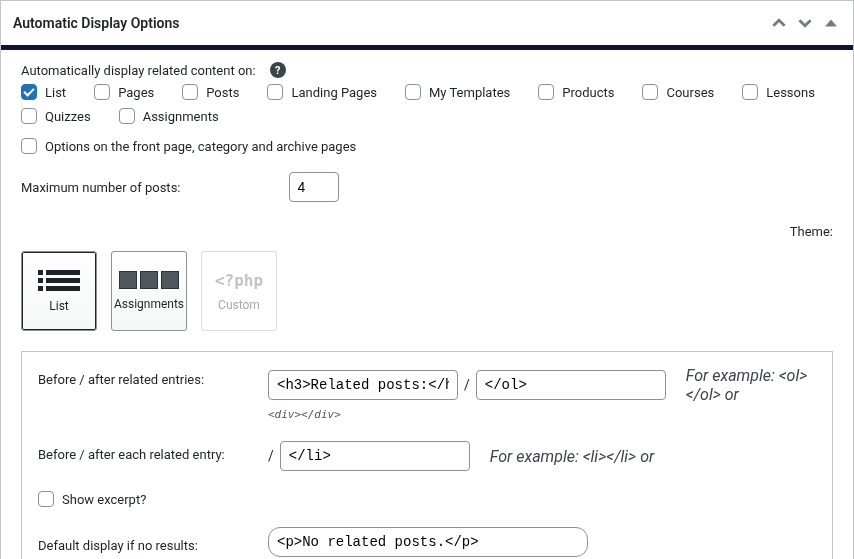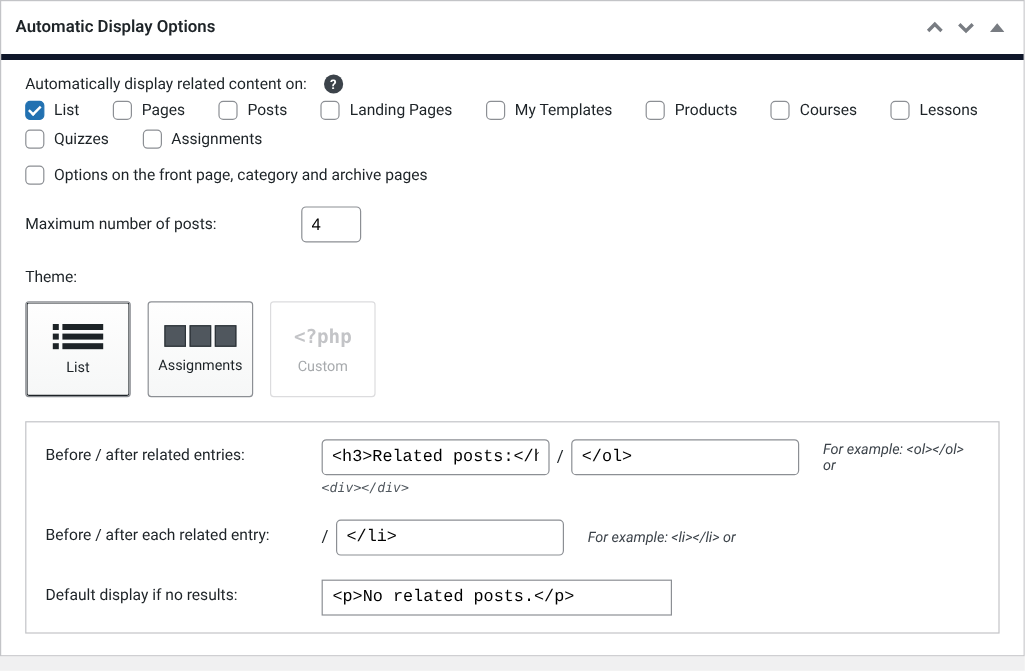--- a/index.html
+++ b/index.html
@@ -92,40 +92,41 @@
     position: absolute;
     left: 4px; top: 1px;
     width: 4px; height: 8px;
     border: solid #fff;
     border-width: 0 2px 2px 0;
     transform: rotate(45deg);
   }
   .maxposts {
     display: flex;
     align-items: center;
-    gap: 70px;
+    gap: 108px;
     margin-bottom: 22px;
   }
   .num-input {
     width: 50px;
     padding: 6px 4px 6px 8px;
     border: 1px solid #8c8f94;
     border-radius: 4px;
     font-size: 14px;
   }
   .theme-label {
     margin-bottom: 12px;
+    text-align: right;
   }
   .theme-options {
     display: flex;
     gap: 14px;
     margin-bottom: 20px;
   }
   .theme-card {
-    width: 88px;
+    width: 76px;
     height: 80px;
     border: 1px solid #8c8f94;
     border-radius: 3px;
     background: linear-gradient(#fefefe, #f6f7f7);
     display: flex;
     flex-direction: column;
     align-items: center;
     justify-content: center;
     gap: 8px;
     cursor: pointer;
@@ -169,21 +170,21 @@
   }
   .subpanel {
     border: 1px solid #c3c4c7;
     padding: 14px 16px;
   }
   .subrow {
     display: flex;
     align-items: flex-start;
     margin-bottom: 20px;
   }
-  .subrow:last-child { margin-bottom: 0; }
+  .subrow:last-child { margin-bottom: 0; align-items: center; }
   .subrow-label {
     width: 230px;
     padding-top: 6px;
     font-size: 13px;
   }
   .subrow-fields {
     flex: 1;
   }
   .pair {
     display: flex;
@@ -193,30 +194,30 @@
   .txt {
     border: 1px solid #8c8f94;
     border-radius: 4px;
     padding: 6px 8px;
     font-family: Consolas, "Courier New", monospace;
     font-size: 14px;
     width: 190px;
   }
   .txt-wide {
     border: 1px solid #8c8f94;
-    border-radius: 0;
+    border-radius: 12px;
     padding: 6px 8px;
     font-family: Consolas, "Courier New", monospace;
     font-size: 14px;
-    width: 292px;
+    width: 320px;
   }
   .slash { font-size: 14px; color: #1d2327; }
   .example {
     font-style: italic;
-    font-size: 12px;
+    font-size: 16px;
     color: #3c434a;
     margin-left: 14px;
   }
   .hint {
     font-style: italic;
     font-size: 11px;
     color: #50575e;
     margin-top: 4px;
     font-family: Consolas, monospace;
   }
@@ -360,20 +361,28 @@
         <div class="subrow-label">Before / after each related entry:</div>
         <div class="subrow-fields">
           <div class="pair">
             <span class="slash">/</span>
             <input class="txt" value="&lt;/li&gt;" style="">
             <span class="example">For example: &lt;li&gt;&lt;/li&gt; or</span>
           </div>
         </div>
       </div>
 
+      <div class="subrow">
+        <div class="subrow-label" style="width:auto;padding-top:0;">
+          <label class="cb">
+              <input type="checkbox" style="">
+              <span>Show excerpt?</span>
+            </label>
+        </div>
+      </div>
 
       <div class="subrow">
         <div class="subrow-label">Default display if no results:</div>
         <div class="subrow-fields">
           <input class="txt-wide" value="&lt;p&gt;No related posts.&lt;/p&gt;" style="">
         </div>
       </div>
 
     </div>
 

